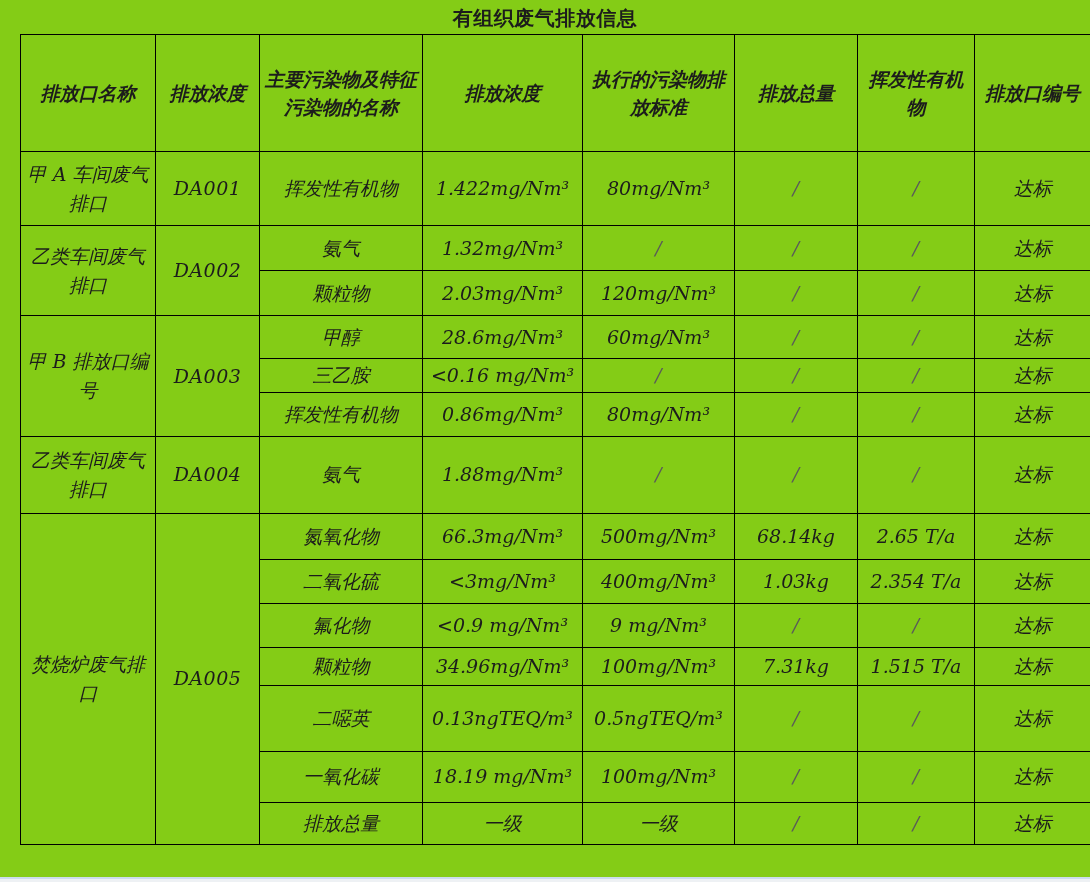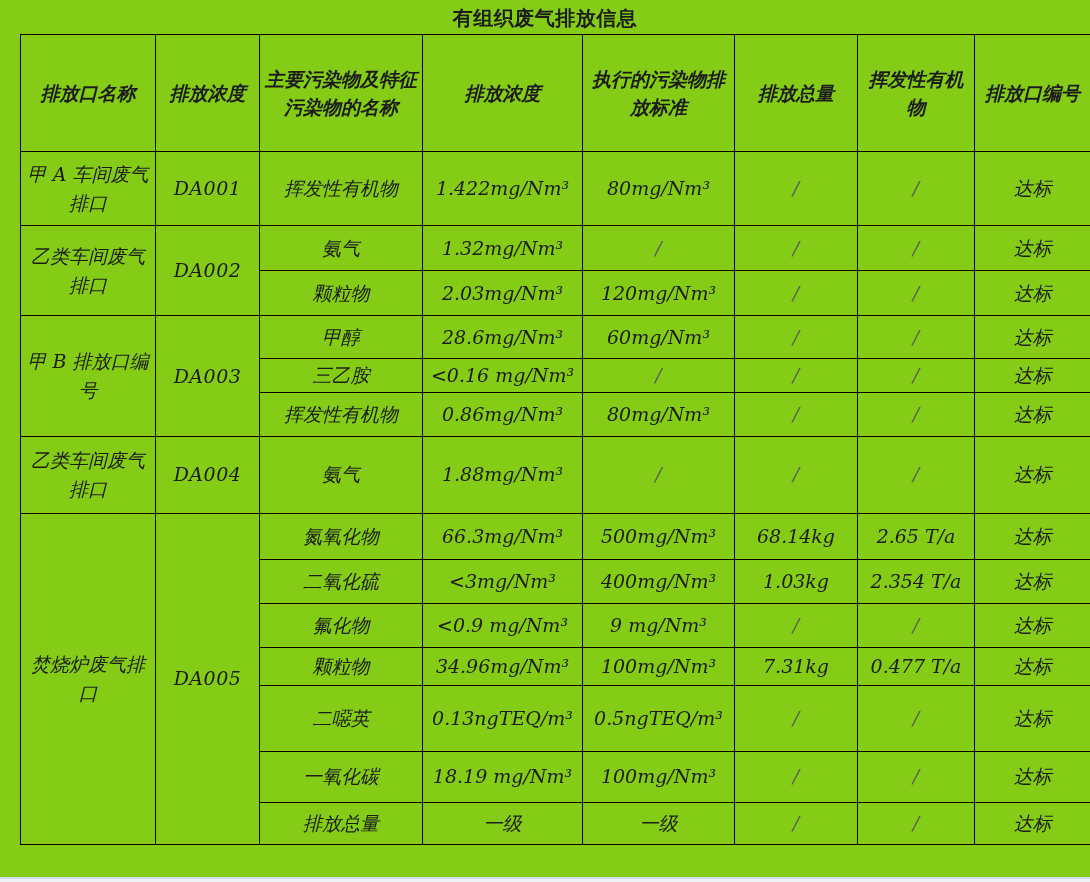--- a/index.html
+++ b/index.html
@@ -182,21 +182,21 @@
           <td>9 mg/Nm³</td>
           <td class="na">/</td>
           <td class="na">/</td>
           <td>达标</td>
         </tr>
         <tr style="height: 38px;">
           <td>颗粒物</td>
           <td>34.96mg/Nm³</td>
           <td>100mg/Nm³</td>
           <td>7.31kg</td>
-          <td>0.477 T/a</td>
+          <td>1.515 T/a</td>
           <td>达标</td>
         </tr>
         <tr style="height: 66px;">
           <td>二噁英</td>
           <td>0.13ngTEQ/m³</td>
           <td>0.5ngTEQ/m³</td>
           <td class="na">/</td>
           <td class="na">/</td>
           <td>达标</td>
         </tr>

